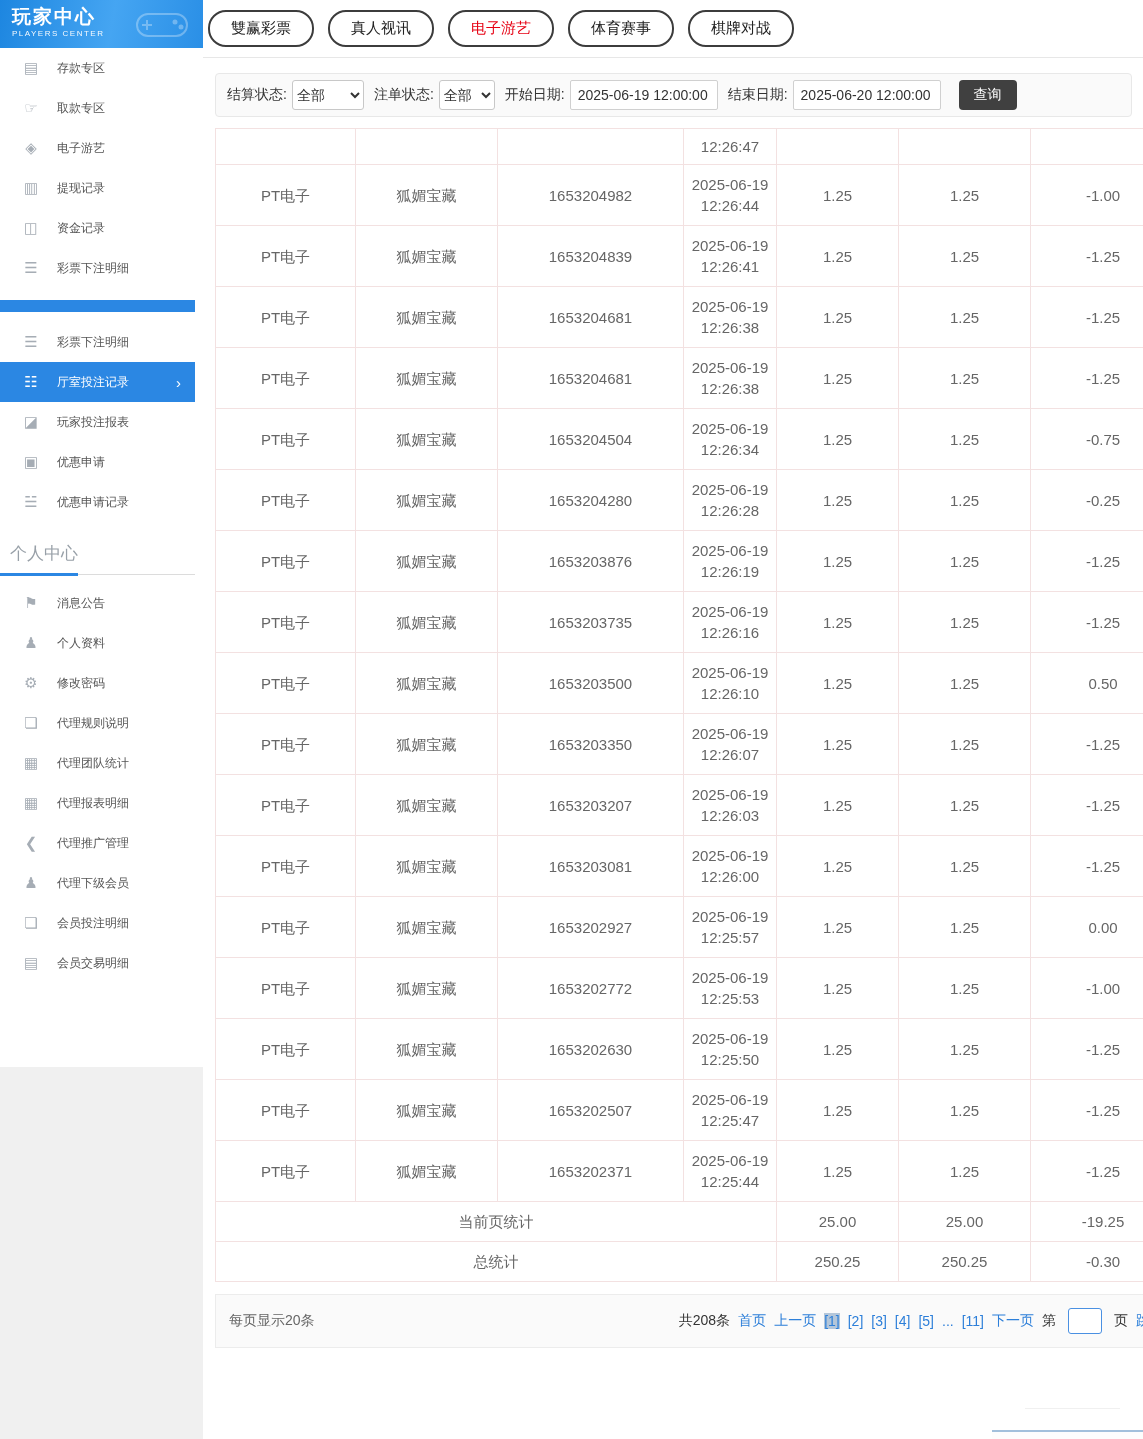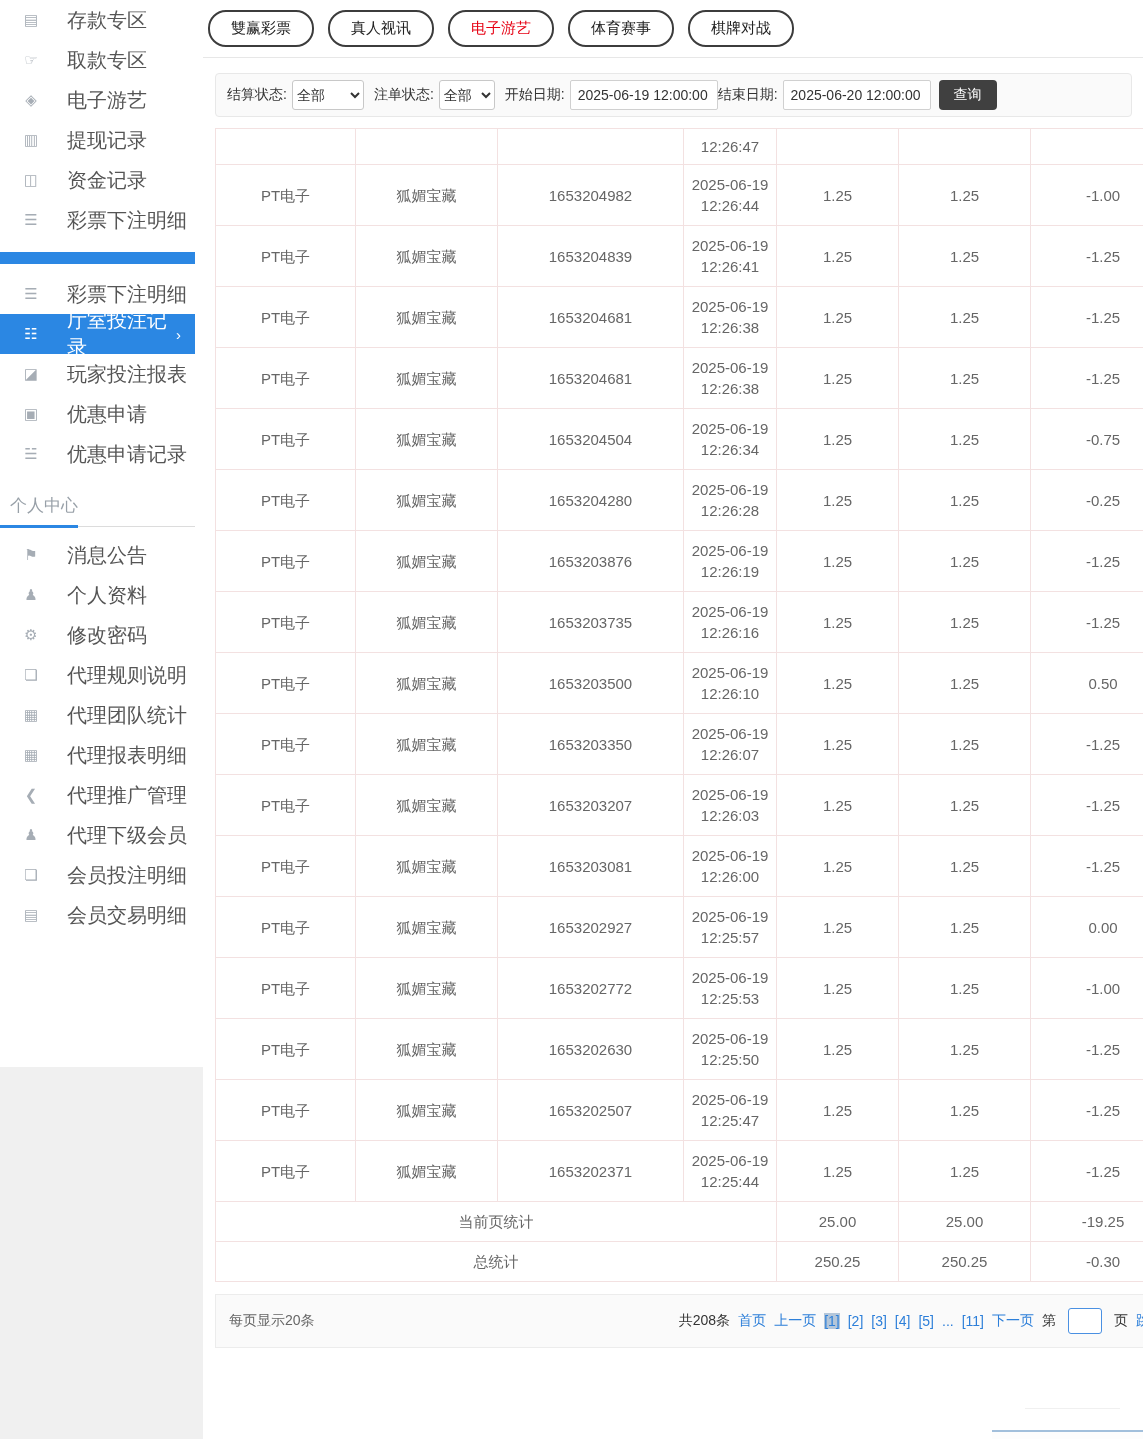--- a/index.html
+++ b/index.html
@@ -13,42 +13,42 @@
     color:#fff; padding:5px 0 0 12px; position:relative; overflow:hidden; }
   .logo-title { font-size:19px; font-weight:bold; letter-spacing:2px; line-height:24px; }
   .logo-sub { font-size:8px; letter-spacing:1.5px; opacity:.95; }
   .logo svg { position:absolute; right:14px; top:6px; opacity:.30; }
 
   .nav-header { position:relative; font-size:17px; color:#98a0a8; margin:12px 8px 8px 0;
     padding:8px 0 9px 10px; border-bottom:1px solid #dcdcdc; }
   .nav-header::after { content:""; position:absolute; left:0; bottom:-2px; width:78px; height:3px; background:#2b87e3; }
   .nav-item { display:flex; align-items:center; height:40px; margin-right:8px; cursor:pointer; }
   .nav-icon { width:18px; margin-left:22px; font-size:15px; color:#a6adb5; text-align:center; flex:none; }
-  .nav-label { margin-left:27px; font-size:20px; color:#555;font-family:Liberation Mono, monospace; }
+  .nav-label { margin-left:17px; font-size:12px; color:#555;font-family:Liberation Mono, monospace; }
   .nav-item.active { background:#2b87e3; }
   .nav-item.active .nav-icon, .nav-item.active .nav-label, .nav-item.active .nav-chevron { color:#fff; }
   .nav-chevron { margin-left:auto; margin-right:14px; font-size:15px; }
   .nav-divider { height:12px; background:#2b87e3; margin:12px 8px 10px 0; }
 
   
   .main { position:absolute; left:203px; top:0; width:940px; height:1439px; background:#fff; }
   .tabs-bar { height:58px; display:flex; align-items:center; gap:14px; padding-left:5px;
     border-bottom:1px solid #e7e7e7; background:#fff; }
   .tab-pill { border:2px solid #3c3c3c; border-radius:18px; background:#fff; padding:7px 21px;
     font-size:15px; color:#222; cursor:pointer; font-family:inherit; white-space:nowrap; }
   .tab-pill.active { color:#e60012; }
 
   .filter-box { margin:15px 11px 11px 12px; height:44px; background:#fafafa; border:1px solid #e8e8e8;
     border-radius:4px; display:flex; align-items:center; padding:0 11px; font-size:14px; color:#333; }
   .filter-box label { margin-right:5px; white-space:nowrap; }
   .filter-box select { height:30px; border:1px solid #c8c8c8; border-radius:3px; background:#fff;
     font-size:14px; color:#333; margin-right:10px; font-family:inherit; }
   .sel-wide { width:72px; } .sel-narrow { width:56px; }
   .filter-box input[type=text] { height:30px; width:148px; border:1px solid #d0d0d0; border-radius:2px;
-    padding:0 7px; font-size:14px; color:#333; font-family:inherit; }
+    padding:0 7px; font-size:14px; color:#333; margin-right:10px; font-family:inherit; }
   .query-btn { height:30px; padding:0 15px; margin-left:8px; background:#404040; color:#fff;
     border:none; border-radius:4px; font-size:14px; cursor:pointer; font-family:inherit; }
 
   .table-wrap { margin-left:12px; width:928px; overflow:hidden; }
   table { border-collapse:collapse; table-layout:fixed; width:960px; font-size:15px; color:#666; }
   td { border:1px solid #f3e1e1; text-align:center; vertical-align:middle; line-height:21px; padding:0; }
   col.c1{width:140px} col.c2{width:142px} col.c3{width:186px} col.c4{width:93px}
   col.c5{width:122px} col.c6{width:132px} col.c7{width:145px}
   tr.data-row { height:61px; }
   tr.partial-row { height:36px; }
@@ -67,20 +67,30 @@
 
   .cutoff-line-a { position:absolute; left:1025px; top:1408px; width:95px; height:1px; background:#f0f0f0; }
   .cutoff-line-b { position:absolute; left:992px; top:1430px; width:151px; height:9px;
     border-top:2px solid #a3c0dc; background:#fdfdfd; }
 </style>
 </head>
 <body>
 
 <div class="left-col">
   <aside class="sidebar">
+    <div class="logo">
+      <div class="logo-title">玩家中心</div>
+      <div class="logo-sub">PLAYERS CENTER</div>
+      <svg width="54" height="36" viewBox="0 0 54 36">
+        <rect x="2" y="8" width="50" height="22" rx="11" fill="none" stroke="#ffffff" stroke-width="2"></rect>
+        <circle cx="40" cy="16" r="2.5" fill="#fff"></circle>
+          <circle cx="46" cy="21" r="2.5" fill="#fff"></circle>
+        <path d="M12 14v10M7 19h10" stroke="#fff" stroke-width="2"></path>
+      </svg>
+    </div>
     <nav>
         <div class="nav-item">
           <span class="nav-icon">▤</span>
           <span class="nav-label">存款专区</span>
         </div>
         <div class="nav-item">
           <span class="nav-icon">☞</span>
           <span class="nav-label">取款专区</span>
         </div>
         <div class="nav-item">

